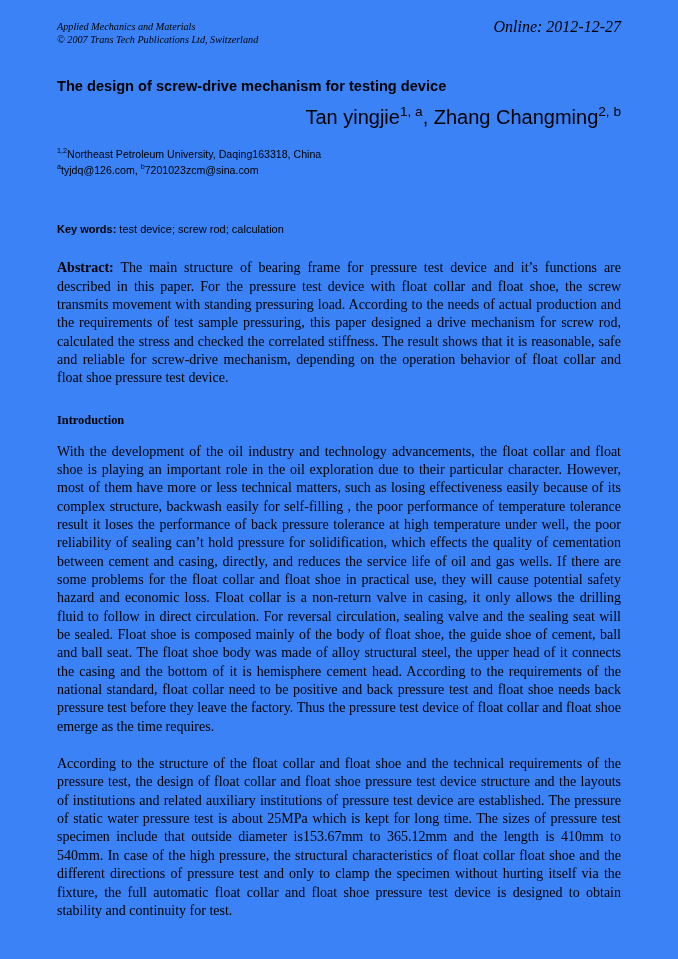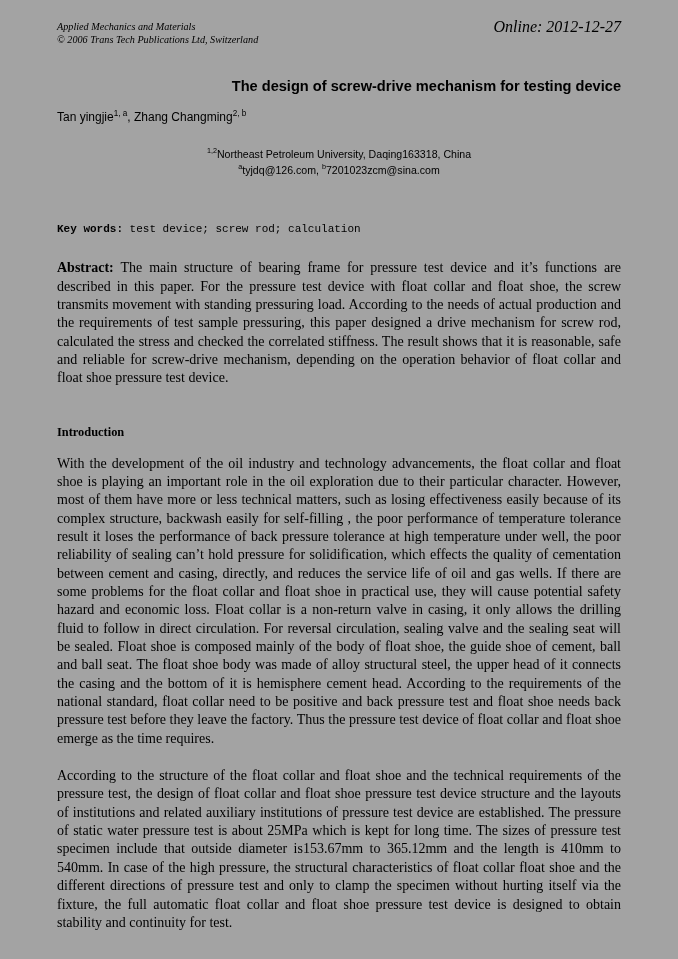--- a/index.html
+++ b/index.html
@@ -13,21 +13,21 @@
     position: relative;
     font-family: "Liberation Serif", "DejaVu Serif", serif;
     color: #000000;
     overflow: hidden;
   }
   .page {
     position: absolute;
     left: 0; top: 0;
     width: 678px;
     height: 959px;
-    background: #a3a3a3;
+    background: #3b82f6;
   }
   .content {
     position: absolute;
     left: 57px;
     top: 20px;
     width: 564px;
   }
 
   
   .masthead {
@@ -49,50 +49,50 @@
     top: 0;
     font-size: 16px;
     white-space: nowrap;
   }
 
   
   .title {
     font-family: "Liberation Sans", "DejaVu Sans", sans-serif;
     font-weight: bold;
     font-size: 14.6px;
-    text-align: right;
+    text-align: left;
     line-height: 20px;
     margin: 0 0 12px 0;
   }
   .authors {
     font-family: "Liberation Sans", "DejaVu Sans", sans-serif;
-    font-size: 12px;
-    text-align: left;
+    font-size: 20px;
+    text-align: right;
     line-height: 19px;
     margin: 0 0 19px 0;
   }
   .affiliation, .emails {
     font-family: "Liberation Sans", "DejaVu Sans", sans-serif;
     font-size: 10.6px;
-    text-align: center;
+    text-align: left;
     line-height: 16px;
     margin: 0;
   }
   .emails {
     margin-bottom: 44px;
   }
   sup {
     font-size: 0.68em;
     vertical-align: super;
     line-height: 0;
   }
 
   
   .keywords {
-    font-family: Liberation Mono, monospace;
+    font-family: Liberation Sans, sans-serif;
     font-size: 11px;
     line-height: 15px;
     margin: 0 0 22px 0;
   }
   .keywords .kw-label {
     font-weight: bold;
   }
 
   
   .abstract, .para {
@@ -109,33 +109,33 @@
   .section-heading {
     font-weight: bold;
     font-size: 12.4px;
     line-height: 17px;
     margin: 0 0 14px 0;
   }
   .para-last {
     margin-bottom: 14px;
   }
   .gap-before {
-    margin-top: 36px;
+    margin-top: 24px;
   }
 </style>
 </head>
 <body>
 
 <div class="page">
   <div class="content">
 
     <div class="masthead">
       <div class="masthead-lines">
         <div class="masthead-line">Applied Mechanics and Materials</div>
-        <div class="masthead-line">© 2006 Trans Tech Publications Ltd, Switzerland</div>
+        <div class="masthead-line">© 2007 Trans Tech Publications Ltd, Switzerland</div>
       </div>
       <div class="online-date">Online: 2012-12-27</div>
     </div>
 
     <h1 class="title">The design of screw-drive mechanism for testing device</h1>
 
     <div class="authors">
       <span>Tan yingjie</span><sup>1, a</sup><span>, </span><span>Zhang Changming</span><sup>2, b</sup>
     </div>
 

